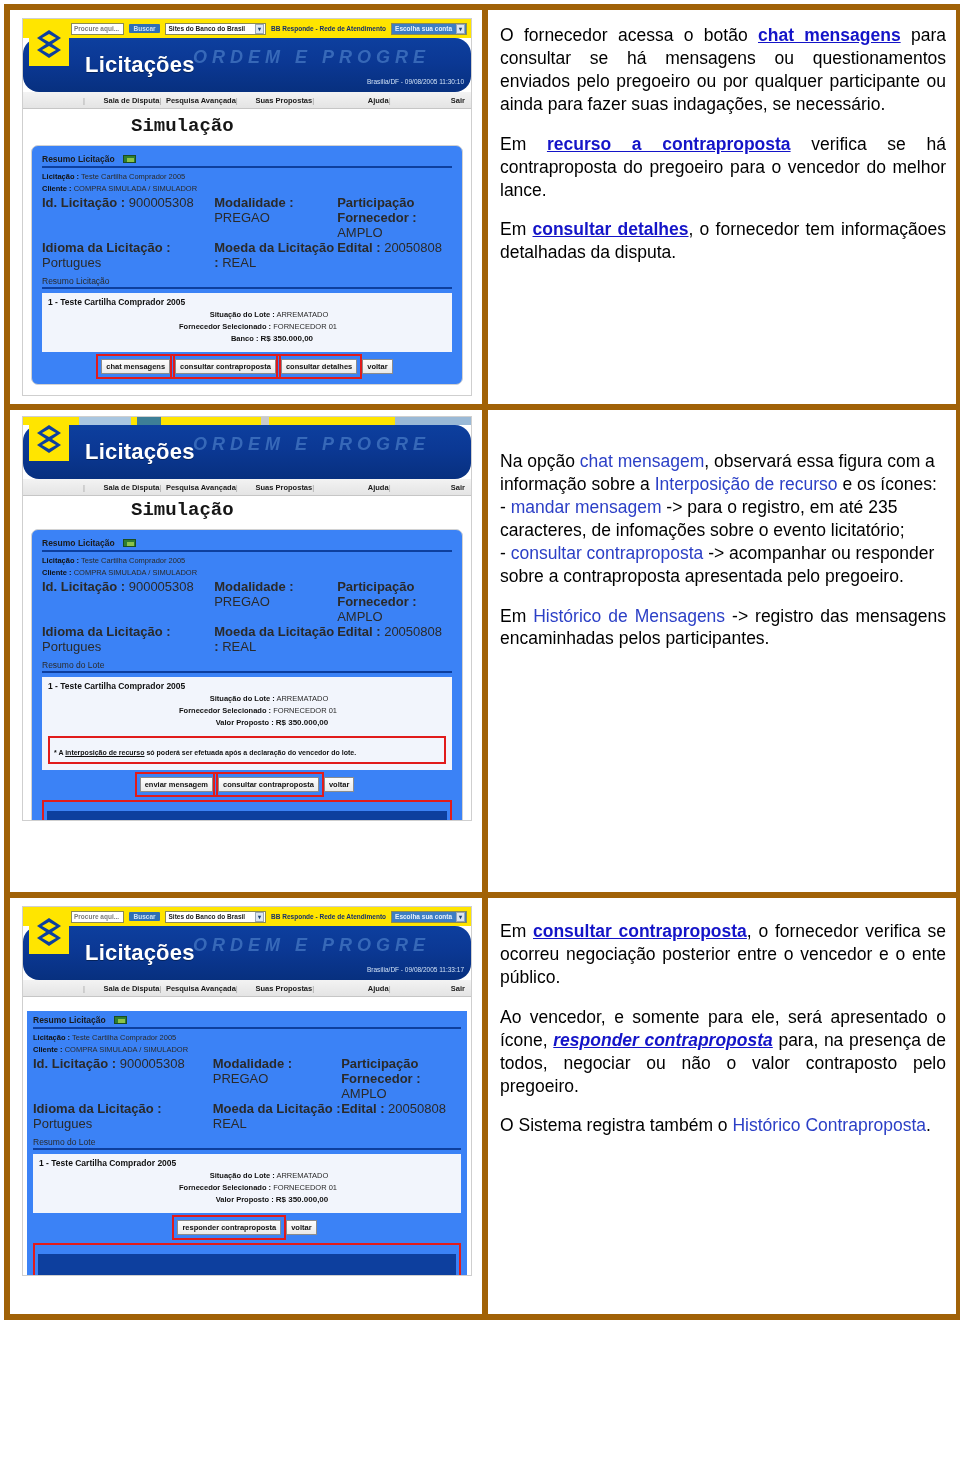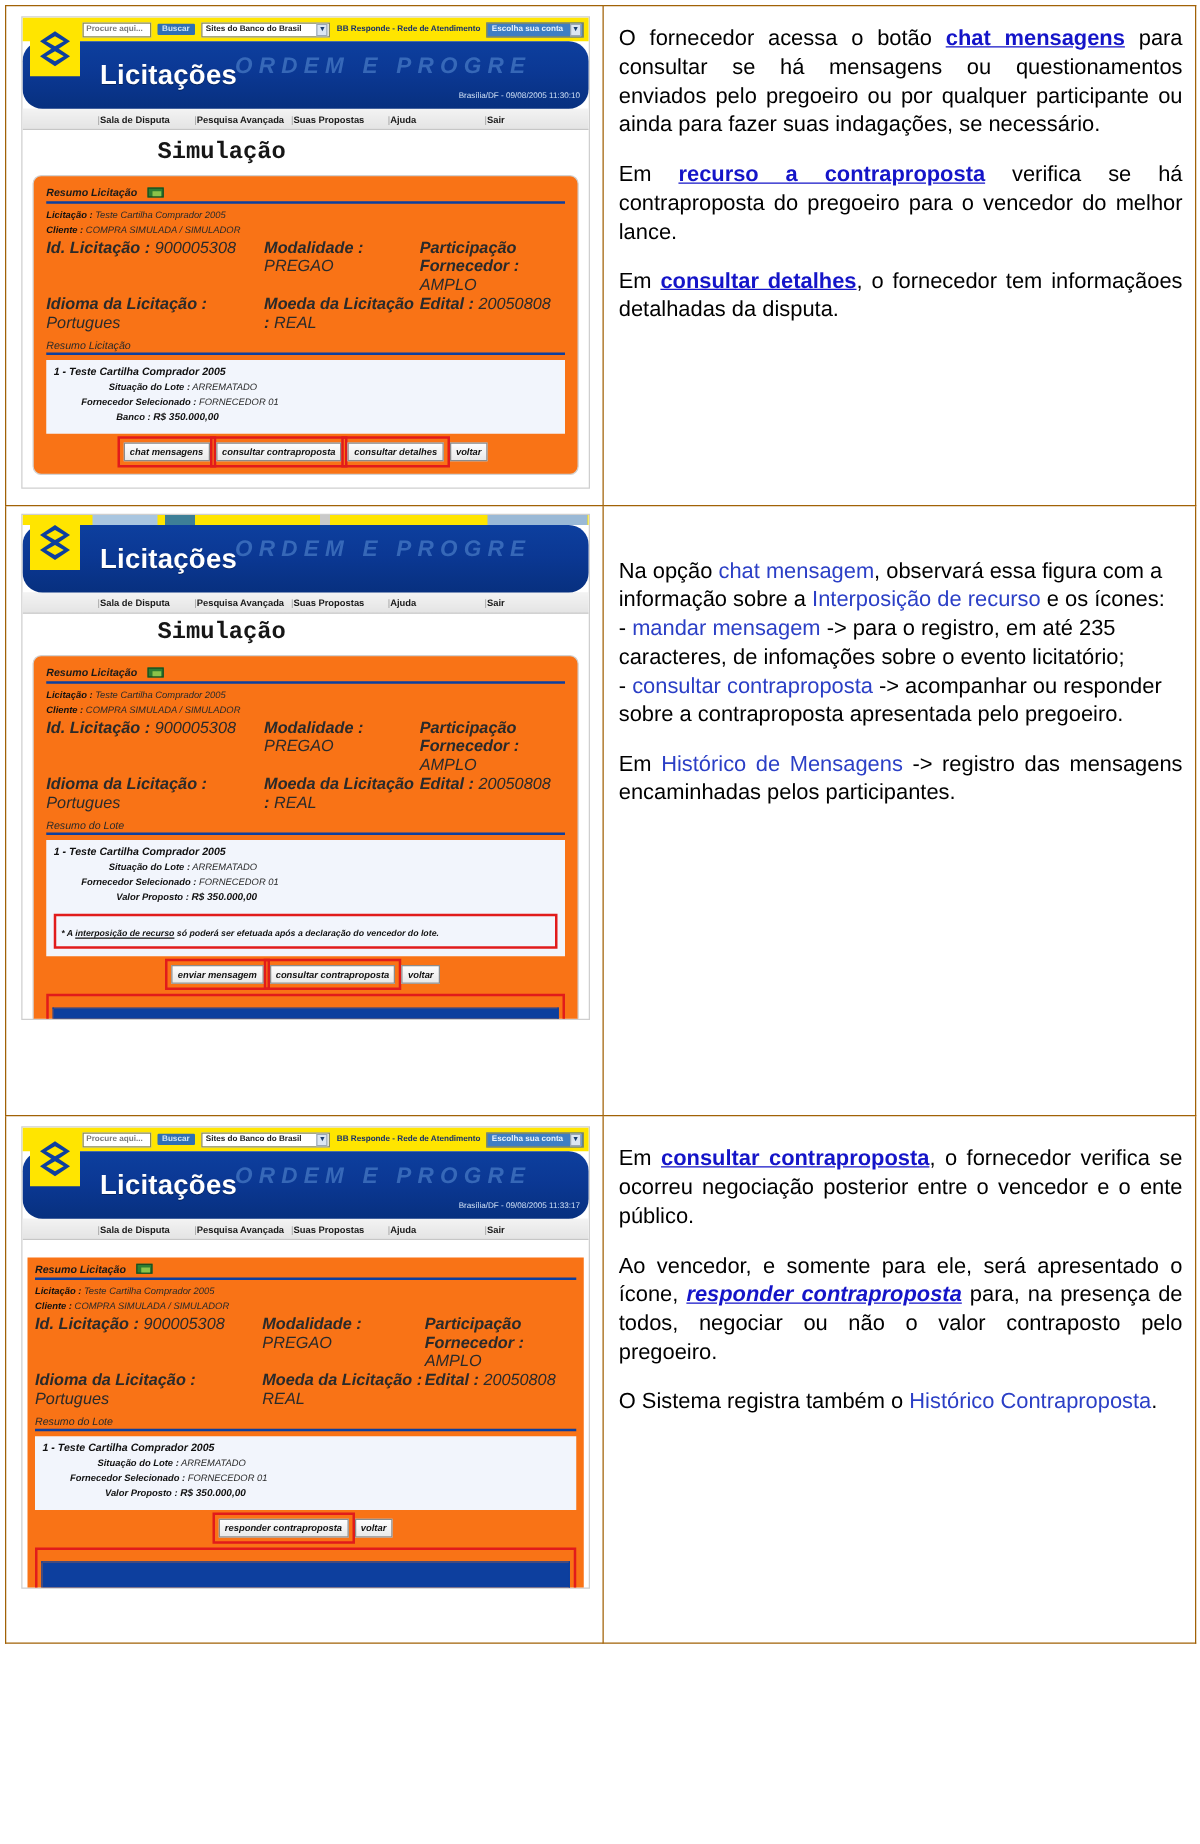--- a/index.html
+++ b/index.html
@@ -19,21 +19,21 @@
   
   .doc-table {
     position: absolute;
     left: 4px;
     top: 4px;
     width: 952px;
     border-collapse: collapse;
     table-layout: fixed;
   }
   .doc-table > tbody > tr > td {
-    border: 1px solid #a16207;
+    border: 6px solid #a16207;
     vertical-align: top;
     padding: 0;
     margin-left: 43px;
   }
   td.col-shot { width: 478px; }
   td.col-text { width: 474px; }
 
   .row1 td { height: 400px; }
   .row2 td { height: 488px; }
   .row3 td { height: 422px; }
@@ -167,38 +167,37 @@
 
   
   .bb-nav {
     height: 17px;
     background: linear-gradient(180deg,#f3f3f3 0%,#e4e4e4 100%);
     border-bottom: 1px solid #c6c6c6;
     display: flex; align-items: center;
     font-size: 7.5px; font-weight: bold; color: #1a1a1a;
     padding: 0 6px 0 60px;
   }
-  .bb-nav span.item { flex: 1; text-align: left; }
+  .bb-nav span.item { flex: 1; text-align: right; }
   .bb-nav span.sep { color: #9a9a9a; font-weight: normal; }
 
   .bb-pagetitle {
     font-size: 19px; font-weight: bold; color: #161616;
     padding: 6px 0 4px 108px;
     font-family: Liberation Mono, monospace;
   }
   .bb-pagetitle.flat { padding-top: 3px; }
 
   
   .bb-card {
     margin: 4px 8px 0 8px;
     border: 1px solid #d2d2d2;
     border-radius: 7px;
-    background: #f97316;
+    background: #3b82f6;
     padding: 8px 10px 10px 10px;
-    font-style: italic;
   }
   .bb-card.plain { border: none; border-radius: 0; margin: 2px 4px 0 4px; padding: 4px 6px; }
 
   .sec-title {
     font-size: 8.5px; font-weight: bold; color: #1a1a1a;
     display: flex; align-items: center; gap: 8px;
     margin-bottom: 2px;
   }
   .sec-icon {
     width: 13px; height: 8px; background: #2e7d32;
@@ -217,21 +216,21 @@
   .fld { font-size: 7.5px; color: #2a2a2a; margin: 2.5px 0; }
   .fld b { color: #101010; }
   .grid3 { display: flex; }
   .grid3 > div { font-size: 13px; color: #2a2a2a; }
   .g-a { width: 42%; }
   .g-b { width: 30%; }
   .g-c { width: 28%; }
 
   .lote-box { background: #f2f5fc; padding: 4px 6px 6px 6px; margin-top: 3px; }
   .lote-head { font-size: 8.5px; font-weight: bold; color: #101010; margin-bottom: 3px; }
-  .lote-line { font-size: 7.5px; color: #2a2a2a; margin: 3px 0; }
+  .lote-line { font-size: 7.5px; color: #2a2a2a; margin: 3px 0; text-align: center; }
   .lote-line b { color: #101010; }
   .indent1 { padding-left: 44px; }
   .indent2 { padding-left: 22px; }
   .indent3 { padding-left: 50px; }
   .val-strong { font-weight: bold; color: #101010; font-size: 8px; }
 
   .note-line { font-size: 7px; font-weight: bold; color: #101010; }
   .note-line u { text-decoration: underline; }
 
   .btn-row {

